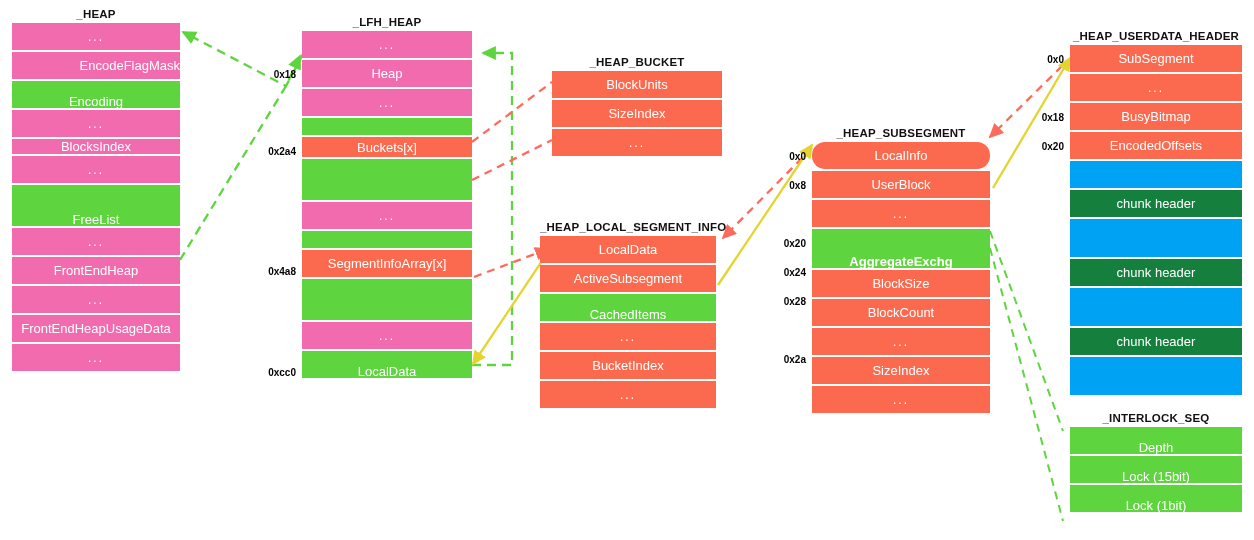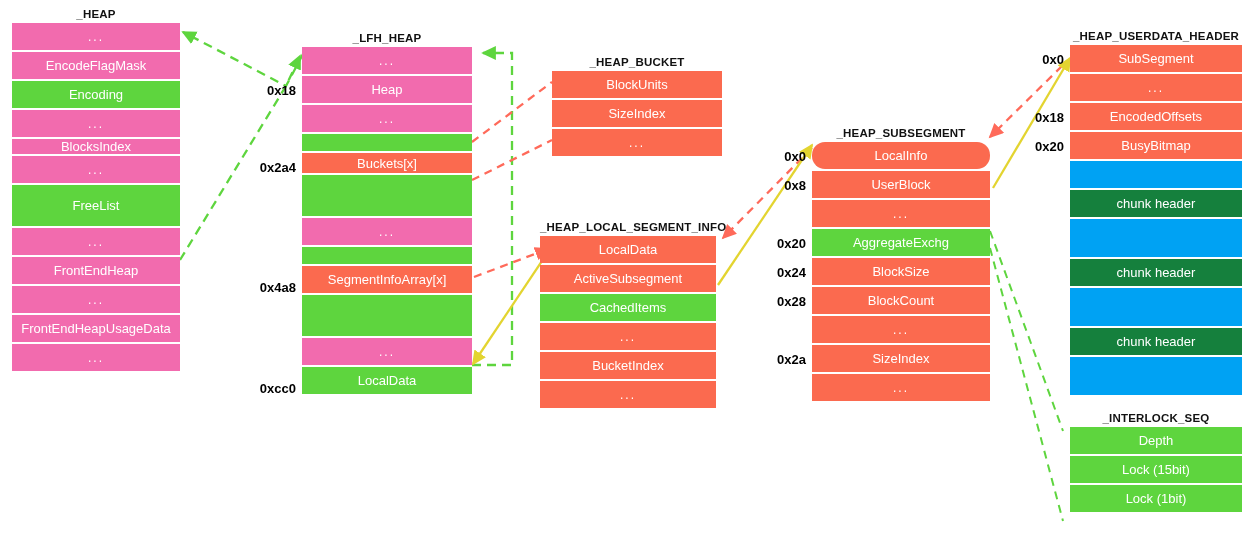--- a/index.html
+++ b/index.html
@@ -16,29 +16,29 @@
     letter-spacing:.2px;white-space:nowrap;margin-bottom:3px;
   }
   .rows{position:relative;}
   .row{
     box-sizing:border-box;width:100%;
     display:flex;align-items:center;justify-content:center;
     color:#ffffff;font-size:13px;line-height:1;
     margin-bottom:2px;white-space:nowrap;overflow:hidden;
   }
   .row.pink{background:#f26bae;}
-  .row.green{background:#5ed53e;}
+  .row.green{background:#5ed53e;align-items:flex-end;}
   .row.orange{background:#fb6a4f;}
   .row.blue{background:#00a2f3;}
   .row.pinkchunk{background:#15803d;}
   .row .dots{letter-spacing:2px;font-size:12px;}
 
   .offs{position:absolute;right:100%;top:0;width:60px;height:100%;}
   .off{
-    position:absolute;right:6px;font-size:13px;font-weight:bold;color:#000;
+    position:absolute;right:6px;font-size:10px;font-weight:bold;color:#000;
     white-space:nowrap;transform:translateY(-50%);
   }
 </style>
 </head>
 <body>
 
 <div id="canvas">
 
   <svg class="arrows" viewBox="0 0 1254 540" xmlns="http://www.w3.org/2000/svg">
     <defs>
@@ -103,21 +103,21 @@
       <path d="M990,248 L1063,521" fill="none" stroke="#5ed53e" stroke-width="2" stroke-dasharray="8,6"></path>
     </g>
   </svg>
 
   <div class="struct" id="s-heap" style="left:12px; top:8px; width:168px;">
     <div class="struct-title">_HEAP</div>
     <div class="rows">
         <div class="row pink" style="height: 27px;">
           <span class="dots">...</span>
         </div>
-        <div class="row pink" style="height: 27px;">
+        <div class="row pink" style="height: 27px; justify-content: flex-end;">
           <span>EncodeFlagMask</span>
         </div>
         <div class="row green" style="height: 27px;">
           <span>Encoding</span>
         </div>
         <div class="row pink" style="height: 27px;">
           <span class="dots">...</span>
         </div>
         <div class="row pink" style="height: 15px; justify-content: center;">
           <span>BlocksIndex</span>
@@ -140,21 +140,21 @@
         <div class="row pink" style="height: 27px;">
           <span>FrontEndHeapUsageData</span>
         </div>
         <div class="row pink" style="height: 27px;">
           <span class="dots">...</span>
         </div>
         <div class="offs"></div>
       </div>
   </div>
 
-  <div class="struct" id="s-lfh" style="left:302px; top:32px; width:170px;">
+  <div class="struct" id="s-lfh" style="left:302px; top:16px; width:170px;">
     <div class="struct-title">_LFH_HEAP</div>
     <div class="rows">
         <div class="row pink" style="height: 27px;">
           <span class="dots">...</span>
         </div>
         <div class="row pink" style="height: 27px;">
           <span>Heap</span>
         </div>
         <div class="row pink" style="height: 27px;">
           <span class="dots">...</span>
@@ -233,21 +233,21 @@
     <div class="rows">
         <div class="row orange" style="height: 27px; border-radius: 13px;">
           <span>LocalInfo</span>
         </div>
         <div class="row orange" style="height: 27px;">
           <span>UserBlock</span>
         </div>
         <div class="row orange" style="height: 27px;">
           <span class="dots">...</span>
         </div>
-        <div class="row green" style="height: 27px;">
+        <div class="row green" style="height: 39px; font-weight: bold;">
           <span>AggregateExchg</span>
         </div>
         <div class="row orange" style="height: 27px;">
           <span>BlockSize</span>
         </div>
         <div class="row orange" style="height: 27px;">
           <span>BlockCount</span>
         </div>
         <div class="row orange" style="height: 27px;">
           <span class="dots">...</span>
@@ -272,24 +272,24 @@
   <div class="struct" id="s-udh" style="left:1070px; top:30px; width:172px;">
     <div class="struct-title">_HEAP_USERDATA_HEADER</div>
     <div class="rows">
         <div class="row orange" style="height: 27px;">
           <span>SubSegment</span>
         </div>
         <div class="row orange" style="height: 27px;">
           <span class="dots">...</span>
         </div>
         <div class="row orange" style="height: 27px;">
+          <span>BusyBitmap</span>
+        </div>
+        <div class="row orange" style="height: 27px;">
           <span>EncodedOffsets</span>
-        </div>
-        <div class="row orange" style="height: 27px;">
-          <span>BusyBitmap</span>
         </div>
         <div class="row blue" style="height: 27px;"></div>
         <div class="row pinkchunk" style="height: 27px;">
           <span>chunk header</span>
         </div>
         <div class="row blue" style="height: 38px;"></div>
         <div class="row pinkchunk" style="height: 27px;">
           <span>chunk header</span>
         </div>
         <div class="row blue" style="height: 38px;"></div>

